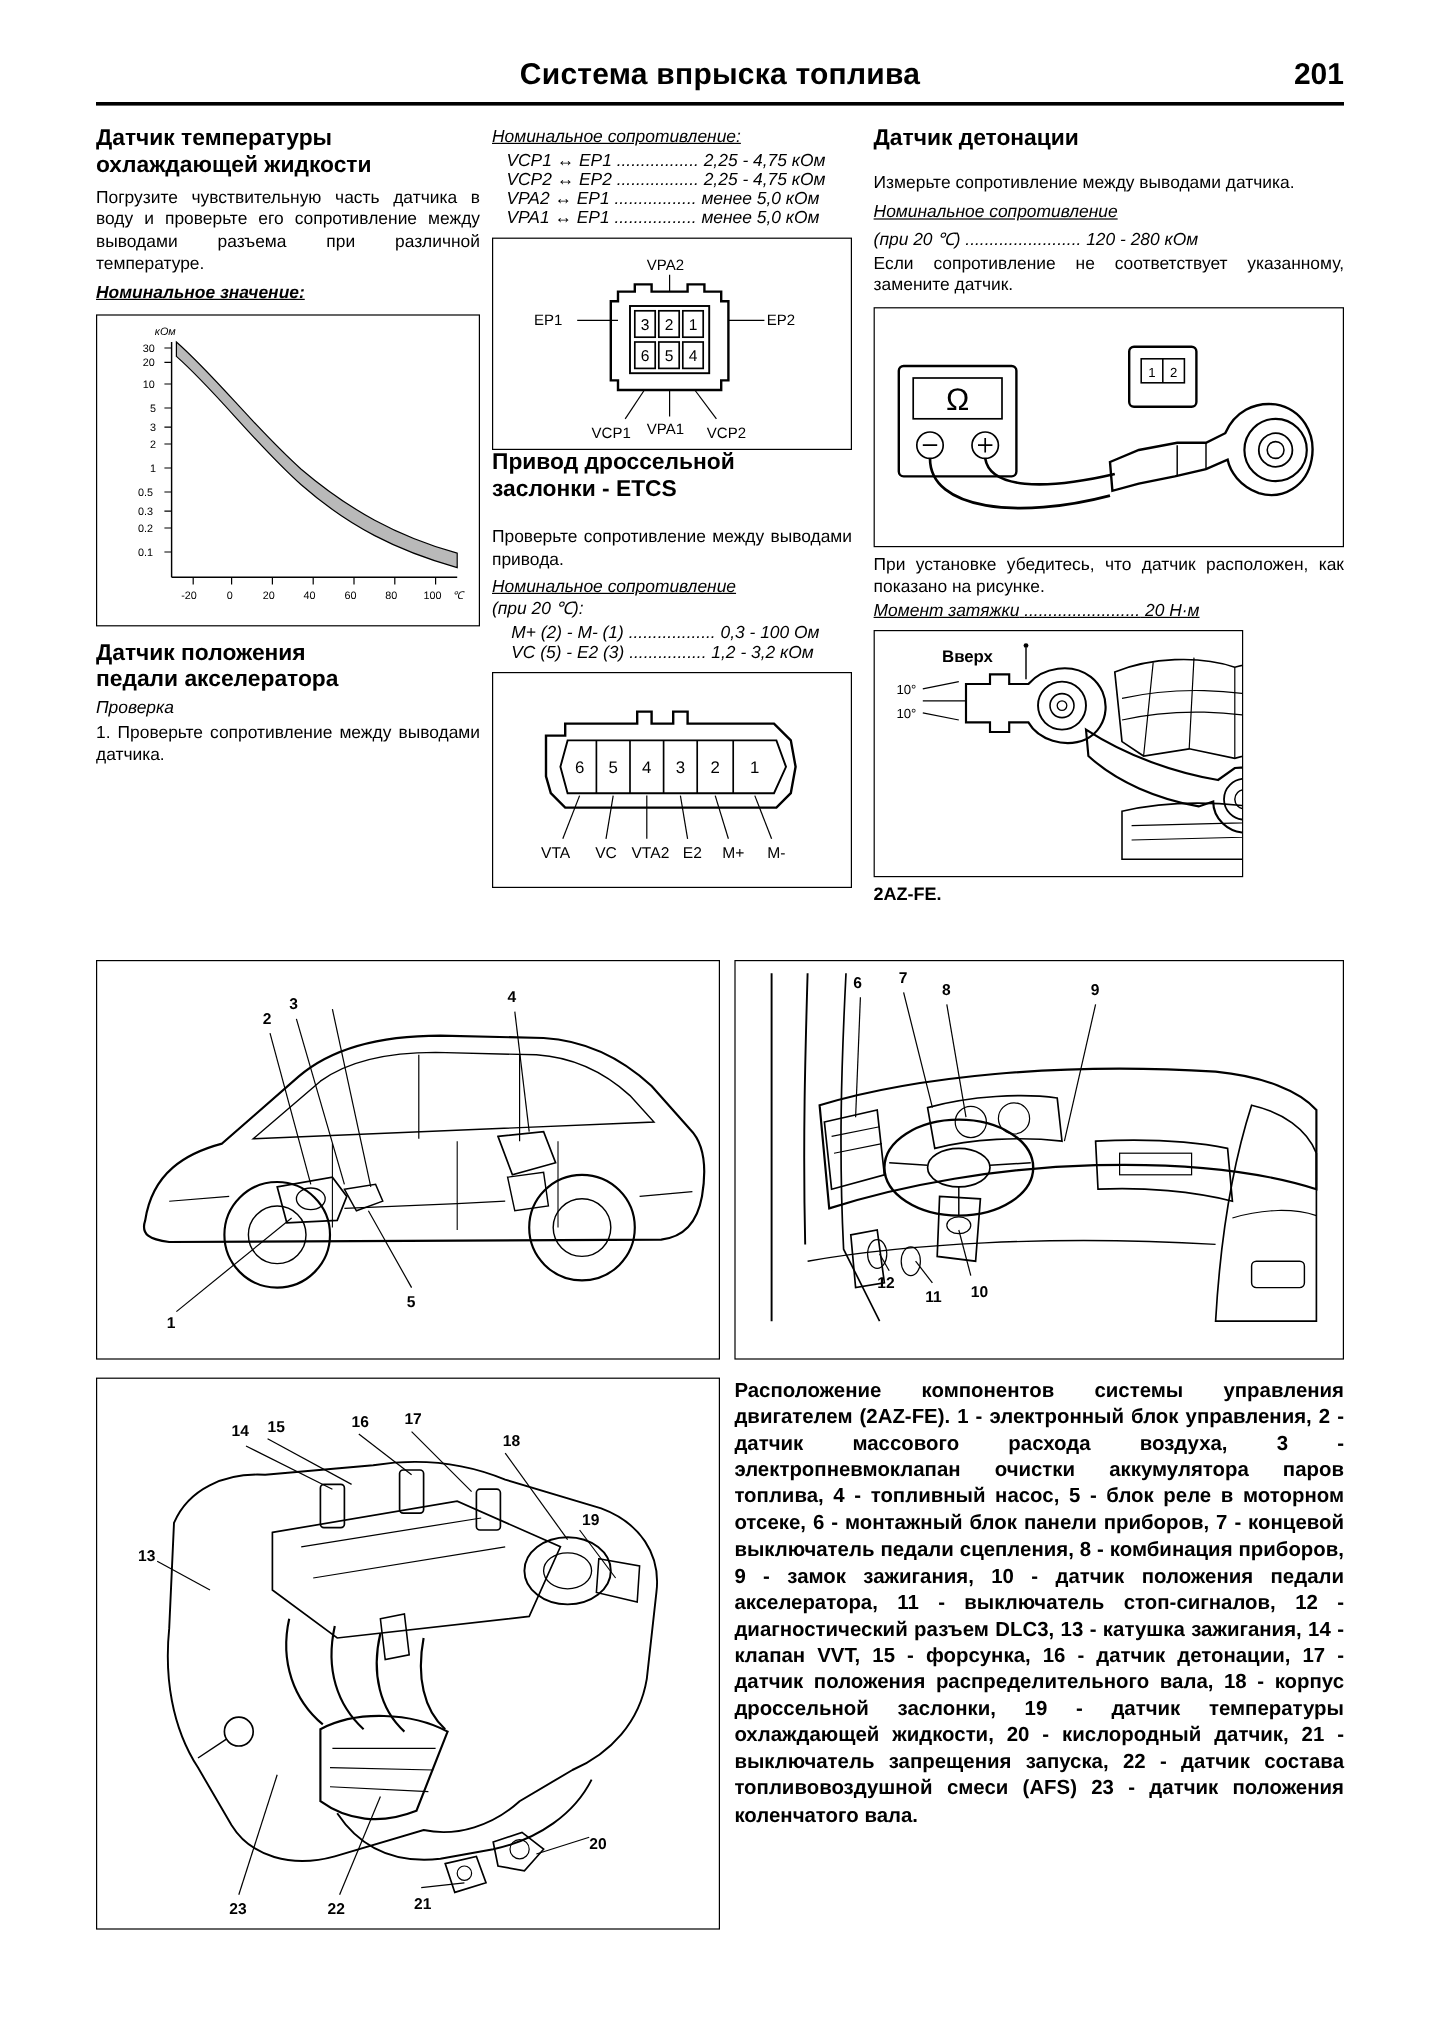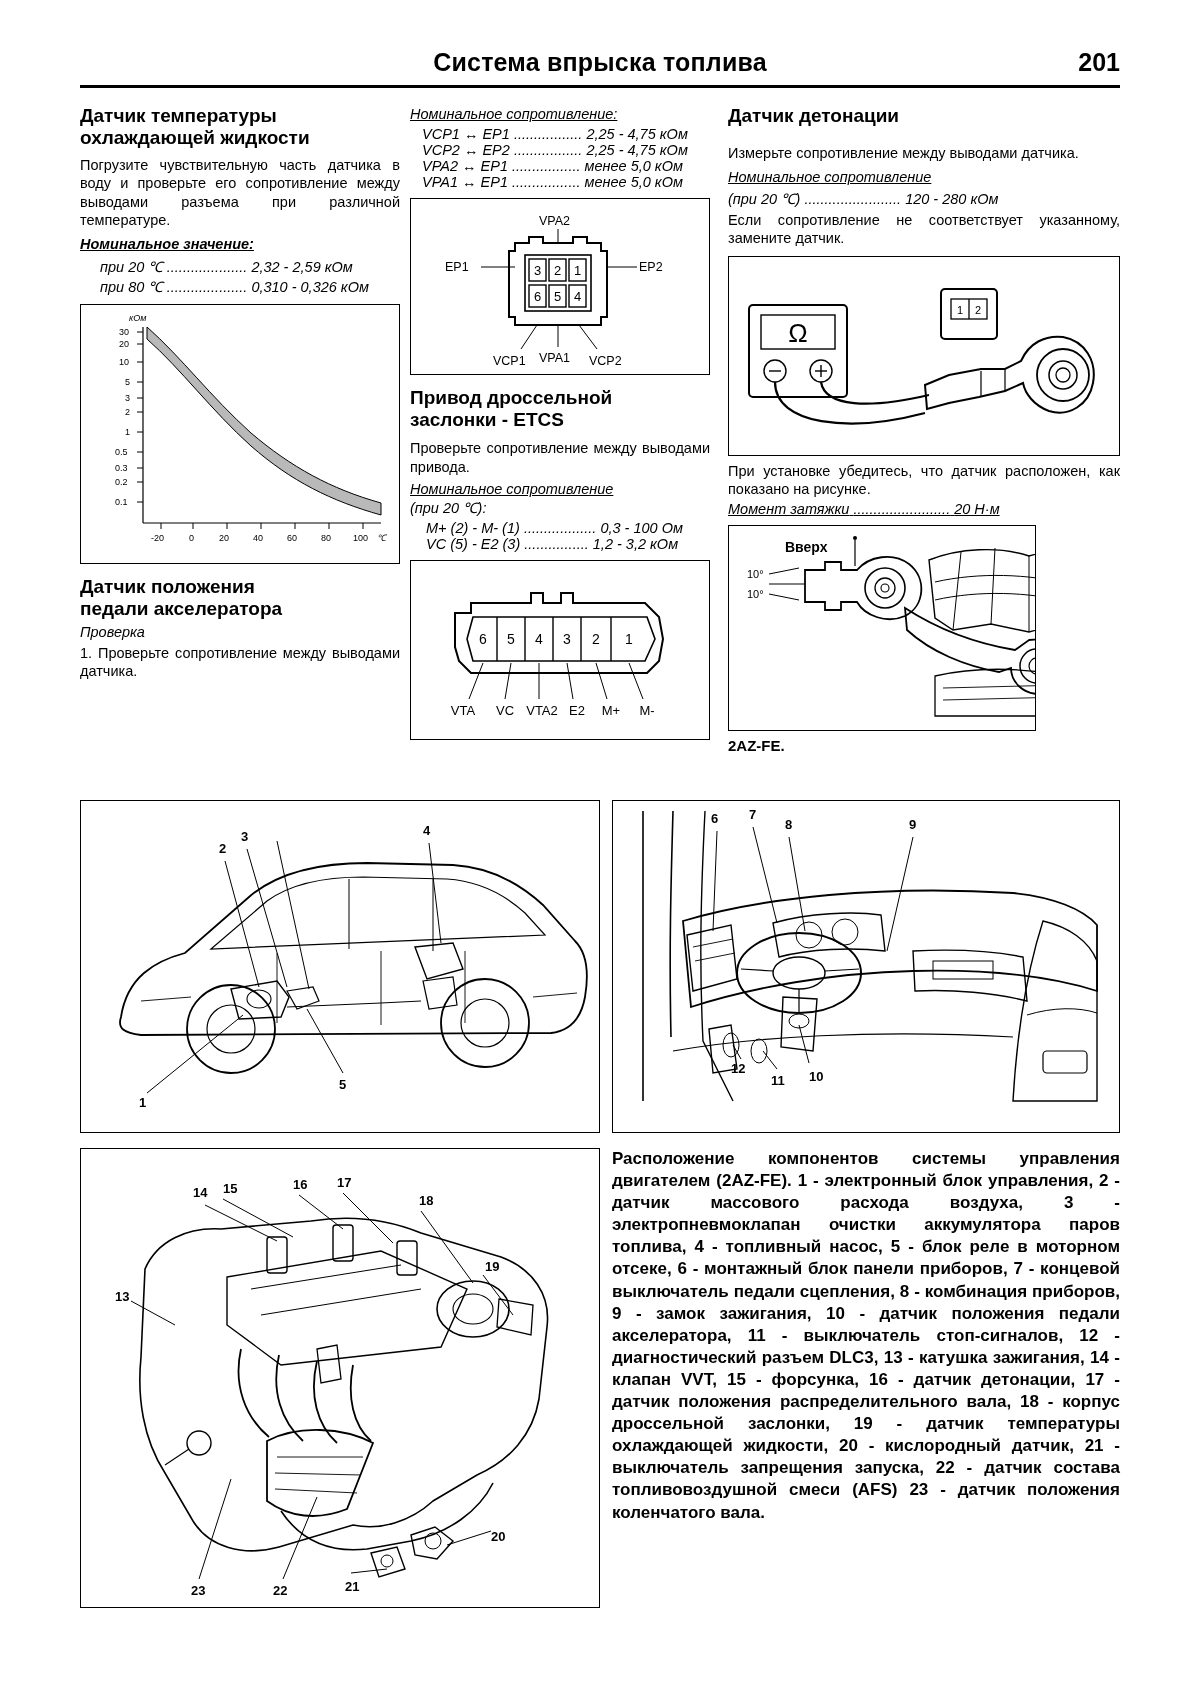--- a/index.html
+++ b/index.html
@@ -67,32 +67,20 @@
 
     <div class="h2">
       <div>Датчик температуры</div>
       <div>охлаждающей жидкости</div>
     </div>
 
     <div class="p" style="margin-top:6px;">Погрузите чувствительную часть датчика в воду и проверьте его сопротивление между выводами разъема при различной температуре.</div>
 
     <div class="p it u" style="margin-top:5px;font-weight:bold;">Номинальное значение:</div>
 
-    <div style="margin-top:2px; padding-left:20px;">
-      <div class="mono-row">
-        <span>при 20 ℃</span>
-        <span>....................</span>
-        <span>2,32 - 2,59 кОм</span>
-      </div>
-      <div class="mono-row">
-        <span>при 80 ℃</span>
-        <span>....................</span>
-        <span>0,310 - 0,326 кОм</span>
-      </div>
-    </div>
 
 
     <div class="fig" style="margin-top:8px; width:320px; height:260px;">
       <svg width="318" height="258" viewBox="0 0 318 258">
 
         <line class="stroke" x1="62" y1="22" x2="62" y2="218" stroke-width="1.2"></line>
         <line class="stroke" x1="62" y1="218" x2="300" y2="218" stroke-width="1.2"></line>
 
         <g font-size="9" font-family="Liberation Sans, sans-serif">
           <text x="38" y="30">30</text>
@@ -212,25 +200,25 @@
           <text x="128" y="26">VPA2</text>
           <text x="34" y="72">EP1</text>
           <text x="228" y="72">EP2</text>
           <text x="82" y="166">VCP1</text>
           <text x="128" y="163">VPA1</text>
           <text x="178" y="166">VCP2</text>
         </g>
       </svg>
     </div>
 
-    <div class="h2" style="margin-top:12px;">
+    <div class="h2" style="">
       <div>Привод дроссельной</div>
       <div>заслонки - ETCS</div>
     </div>
-    <div class="p" style="margin-top:8px;">Проверьте сопротивление между выводами привода.</div>
+    <div class="p" style="margin-top:20px;">Проверьте сопротивление между выводами привода.</div>
     <div class="p it u" style="margin-top:4px;">Номинальное сопротивление</div>
     <div class="p it">(при 20 ℃):</div>
     <div style="margin-top:2px; padding-left:16px;">
       <div class="mono-row">
         <span>M+ (2) - M- (1)</span>
         <span>..................</span>
         <span>0,3 - 100 Ом</span>
       </div>
       <div class="mono-row">
         <span>VC (5) - E2 (3)</span>

